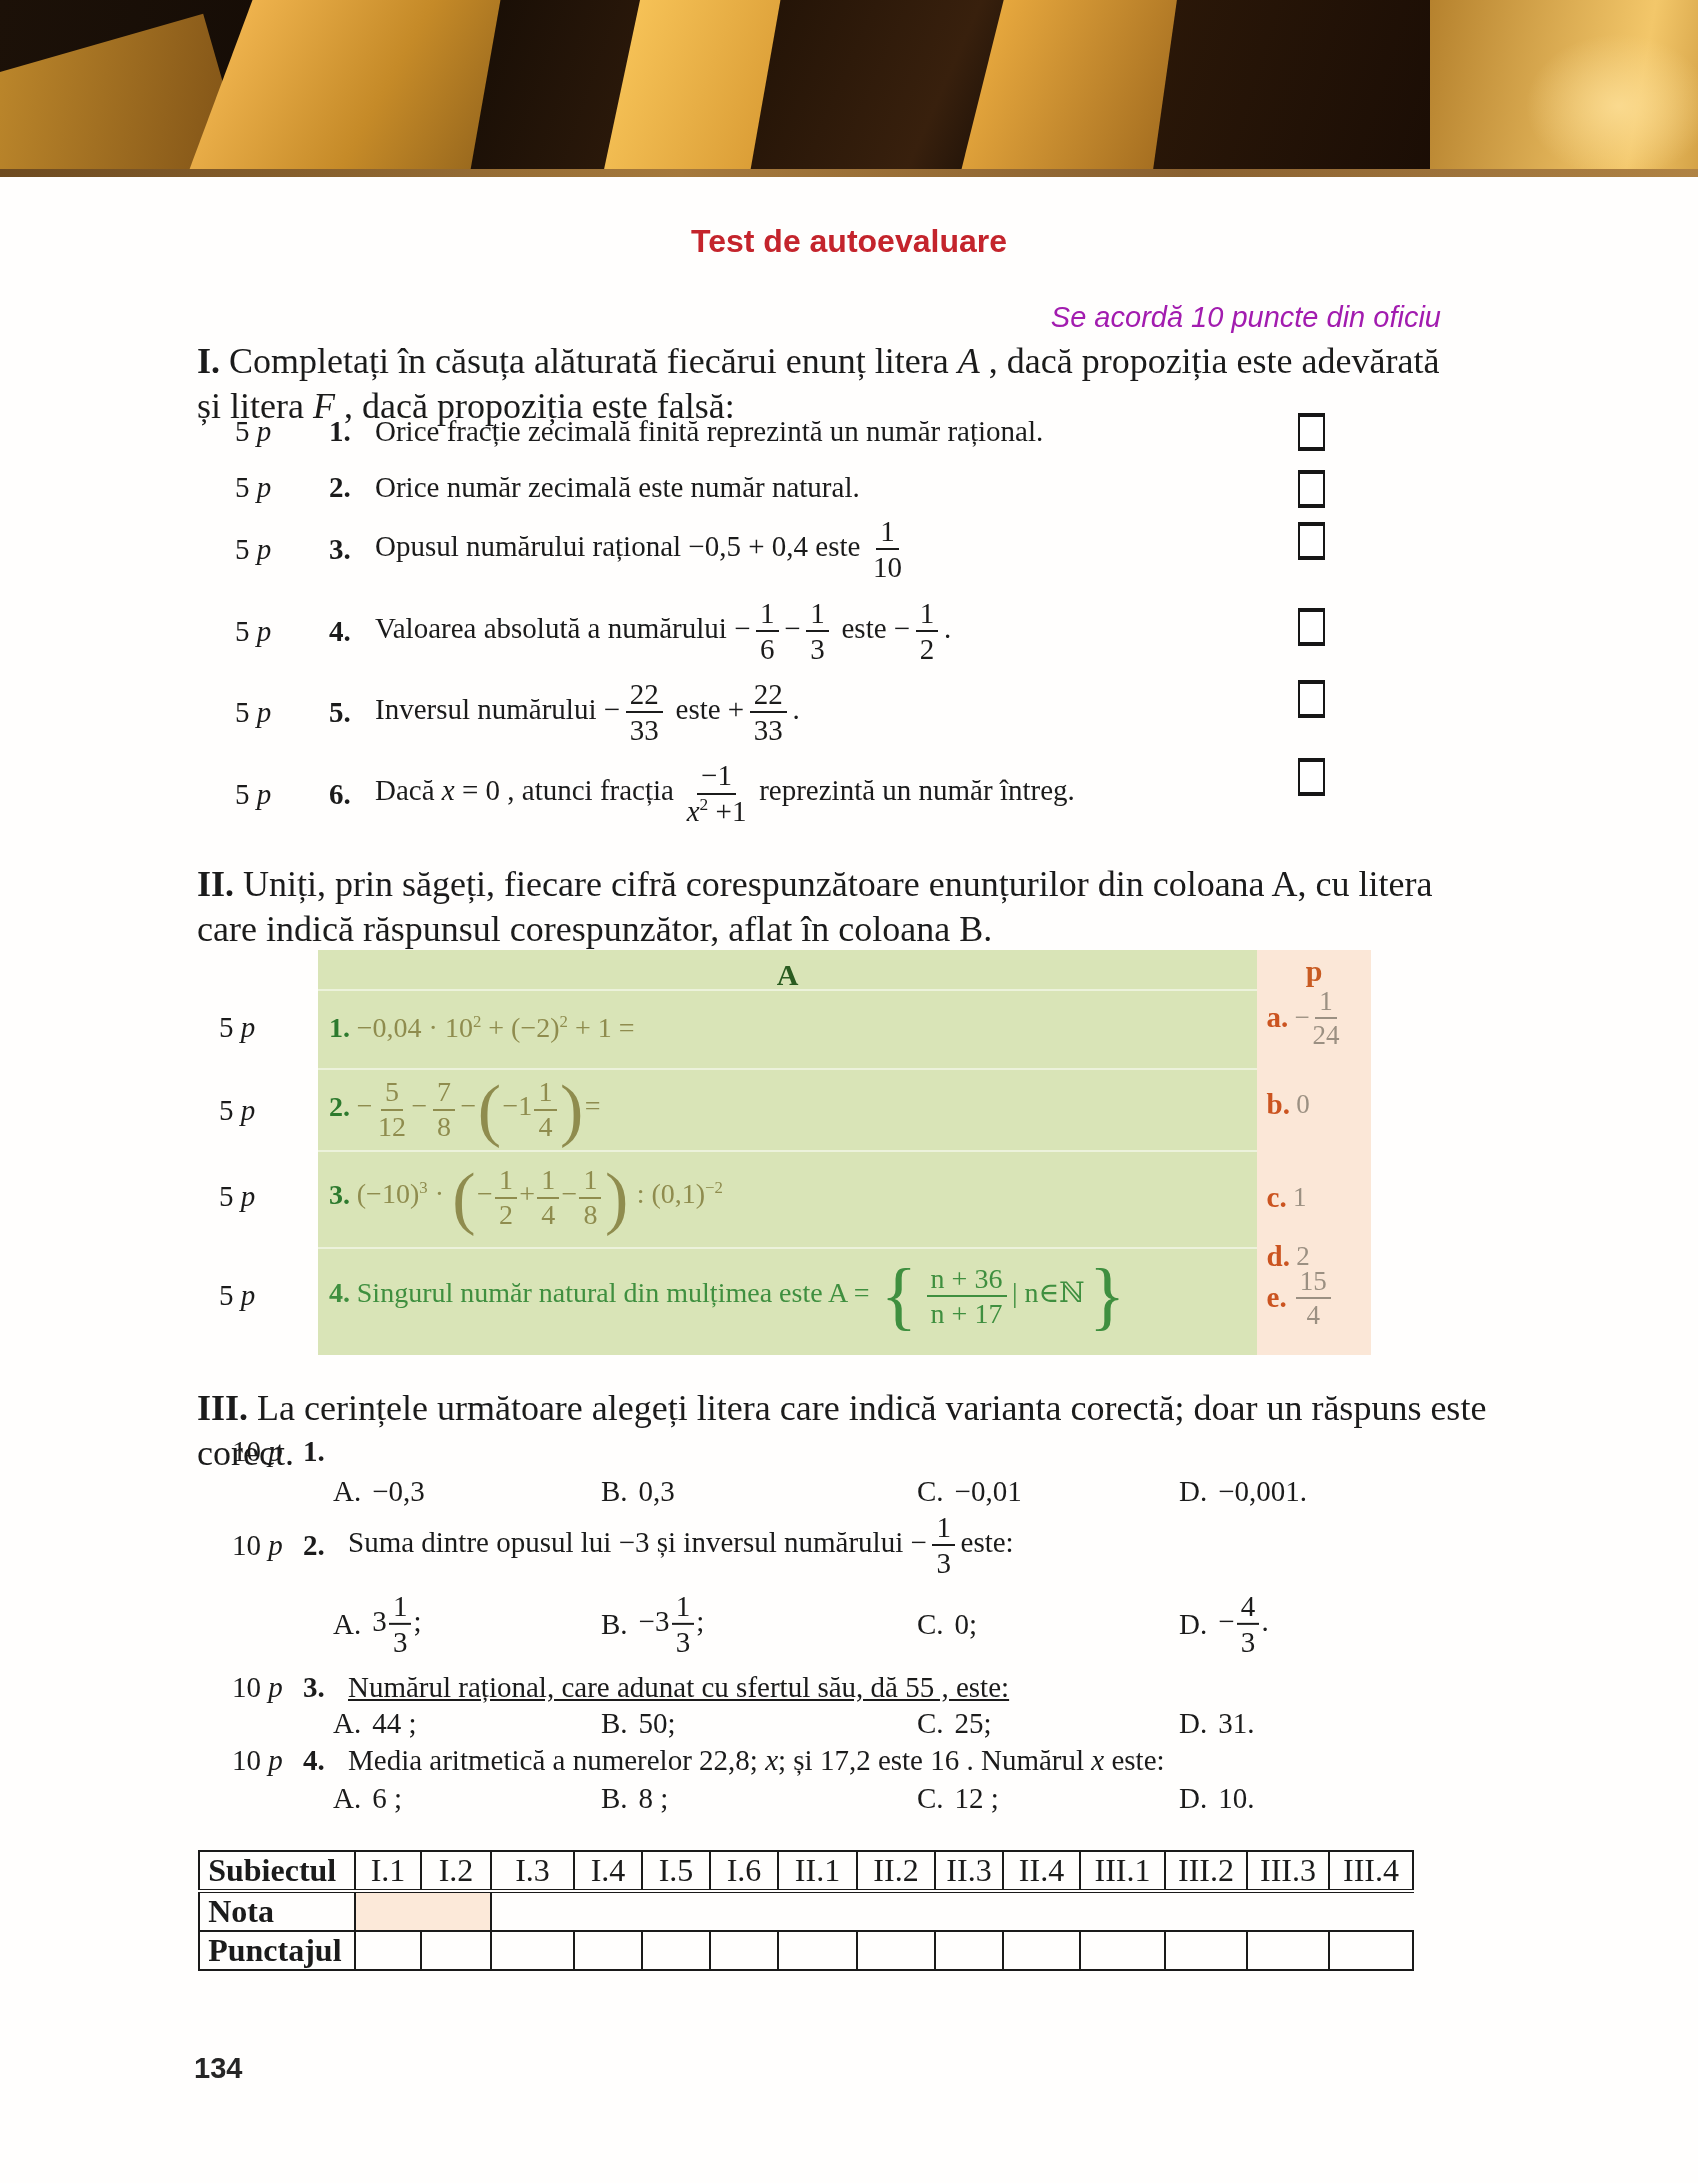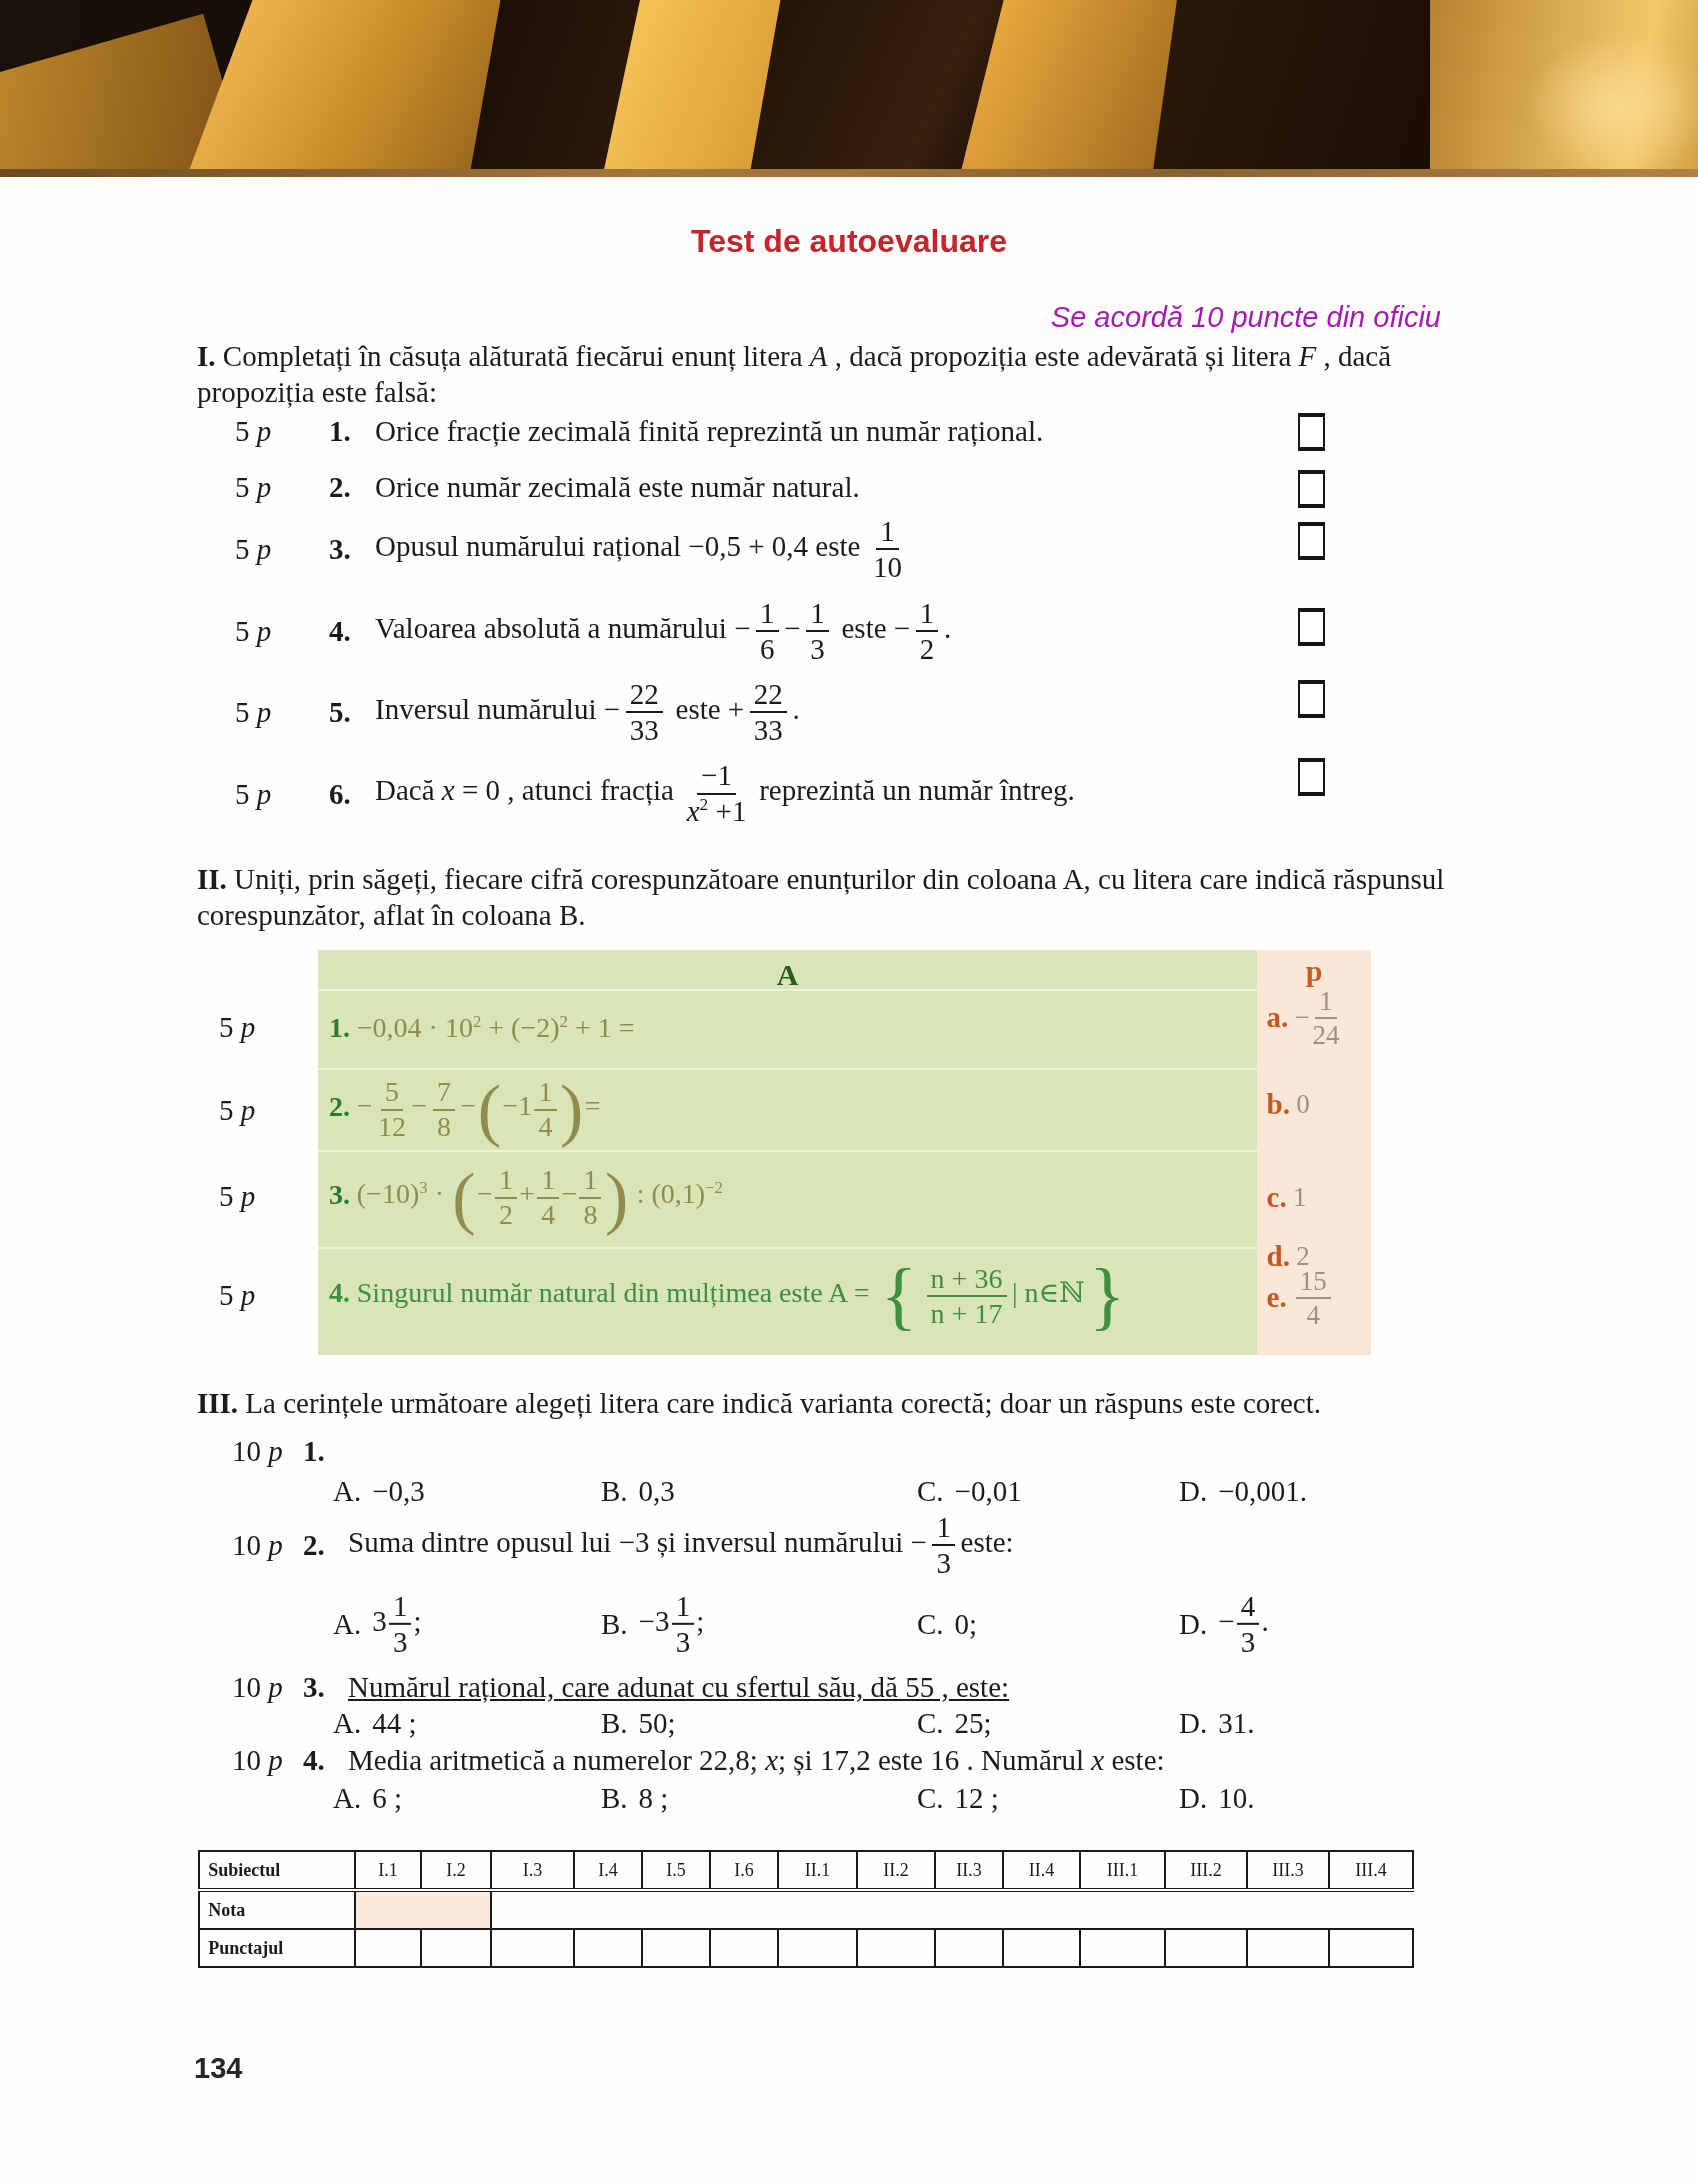--- a/index.html
+++ b/index.html
@@ -21,21 +21,21 @@
   .glow{left:1526px;top:34px;width:185px;height:144px;background:radial-gradient(closest-side,rgba(252,222,150,.85),rgba(252,222,150,0));}
   .hbar{position:absolute;top:169px;left:0;width:1698px;height:7.5px;
         background:linear-gradient(90deg,#6e4b20,#a5793c 40%,#8a6130 70%,#b08344);}
 
   
   .title{position:absolute;top:223px;left:0;width:100%;text-align:center;
          font:bold 32px "Liberation Sans","DejaVu Sans",sans-serif;color:#c4242c;}
   .bonus{position:absolute;top:301px;right:257px;
          font:italic 29px "Liberation Sans","DejaVu Sans",sans-serif;color:#a21caf;}
 
-  .intro{position:absolute;left:197px;width:1248px;font-size:29px;line-height:1.24;font-family:Liberation Serif, serif;}
+  .intro{position:absolute;left:197px;width:1248px;font-size:36px;line-height:1.24;font-family:Liberation Serif, serif;}
   .slabel{font-weight:bold;}
   .ital{font-style:italic;}
 
   
   .q1,.q3{position:absolute;left:219px;right:370px;display:flex;align-items:center;}
   .q3{left:216px;right:205px;text-decoration:underline;}
   .pts{position:absolute;left:16px;top:50%;transform:translateY(-50%);font-size:29px;white-space:nowrap;}
   .unit{font-style:italic;}
   .q1 .qnum{position:absolute;left:110px;top:50%;transform:translateY(-50%);font-weight:bold;font-size:29px;}
   .q3 .qnum{position:absolute;left:87px;top:50%;transform:translateY(-50%);font-weight:bold;font-size:29px;}
@@ -70,21 +70,21 @@
   .ans{position:absolute;left:9.6px;display:flex;align-items:center;font-size:27px;color:#9b9082;white-space:nowrap;}
   .ans .al{font-weight:bold;color:#cb5420;margin-right:6.2px;font-size:29px;}
 
   
   .optrow{position:absolute;left:0;width:1698px;}
   .opt{position:absolute;top:50%;transform:translateY(-50%);display:flex;align-items:center;font-size:29px;white-space:nowrap;}
   .ol{margin-right:11px;}
 
   
   .score{position:absolute;left:198px;top:1850px;border-collapse:collapse;table-layout:fixed;}
-  .score td{border:2.1px solid #1a1a1a;height:36px;text-align:center;font-size:18px;padding:0 2.7px;overflow:hidden;}
+  .score td{border:2.1px solid #1a1a1a;height:36px;text-align:center;font-size:32px;padding:0 2.7px;overflow:hidden;}
   .score td.lab{text-align:left;padding-left:8.2px;font-weight:bold;}
   .score tr.hd td{border-bottom:4.8px double #1a1a1a;}
   .score td.ghost{border:none;background:transparent;}
   .score td.notacell{background:#fce9d9;}
 
   .pageno{position:absolute;left:194px;top:2052px;
           font:bold 29px "Liberation Sans","DejaVu Sans",sans-serif;color:#262626;}
 </style>
 </head>
 <body>

